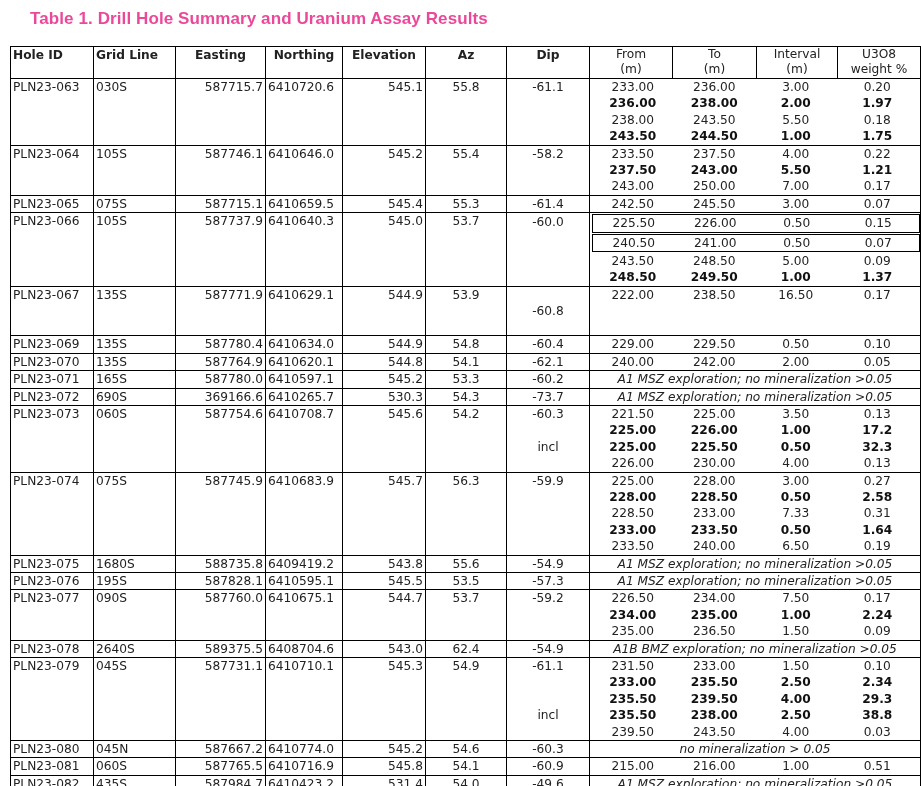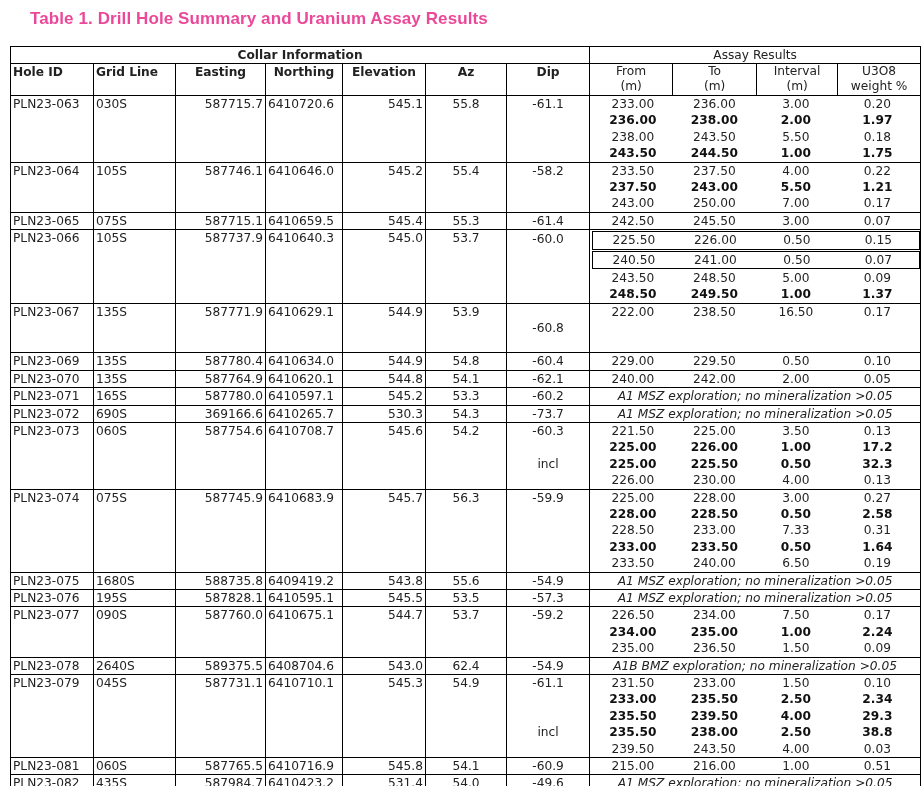--- a/index.html
+++ b/index.html
@@ -37,24 +37,20 @@
     <col style="width:83px">
       <col style="width:81px">
       <col style="width:83px">
     <col style="width:83px">
       <col style="width:84px">
       <col style="width:81px">
       <col style="width:83px">
   </colgroup>
   <thead>
     <tr>
-      <th class="grp" colspan="7">Collar Information</th>
-      <th class="grp assay" colspan="4">Assay Results</th>
-    </tr>
-    <tr>
       <th class="colh left">Hole ID</th>
       <th class="colh left">Grid Line</th>
       <th class="colh">Easting</th>
       <th class="colh">Northing</th>
       <th class="colh">Elevation</th>
       <th class="colh">Az</th>
       <th class="colh">Dip</th>
       <th class="colh ass">
           <div>From</div>
           <div>(m)</div>
@@ -494,20 +490,34 @@
           </div>
           <div class="al">
             <span>239.50</span>
             <span>243.50</span>
             <span>4.00</span>
             <span>0.03</span>
           </div>
         </td>
       </tr>
       <tr>
+        <td class="l">PLN23-080</td>
+        <td class="l">045N</td>
+        <td class="r">587667.2</td>
+        <td class="l">6410774.0</td>
+        <td class="r">545.2</td>
+        <td class="c">54.6</td>
+        <td class="c dipcol" style="padding: 0px;">
+          <div>-60.3</div>
+        </td>
+        <td colspan="4" class="assay-cell">
+          <div class="note">no mineralization &gt; 0.05</div>
+        </td>
+      </tr>
+      <tr>
         <td class="l">PLN23-081</td>
         <td class="l">060S</td>
         <td class="r">587765.5</td>
         <td class="l">6410716.9</td>
         <td class="r">545.8</td>
         <td class="c">54.1</td>
         <td class="c dipcol" style="padding: 0px;">
           <div>-60.9</div>
         </td>
         <td colspan="4" class="assay-cell">

